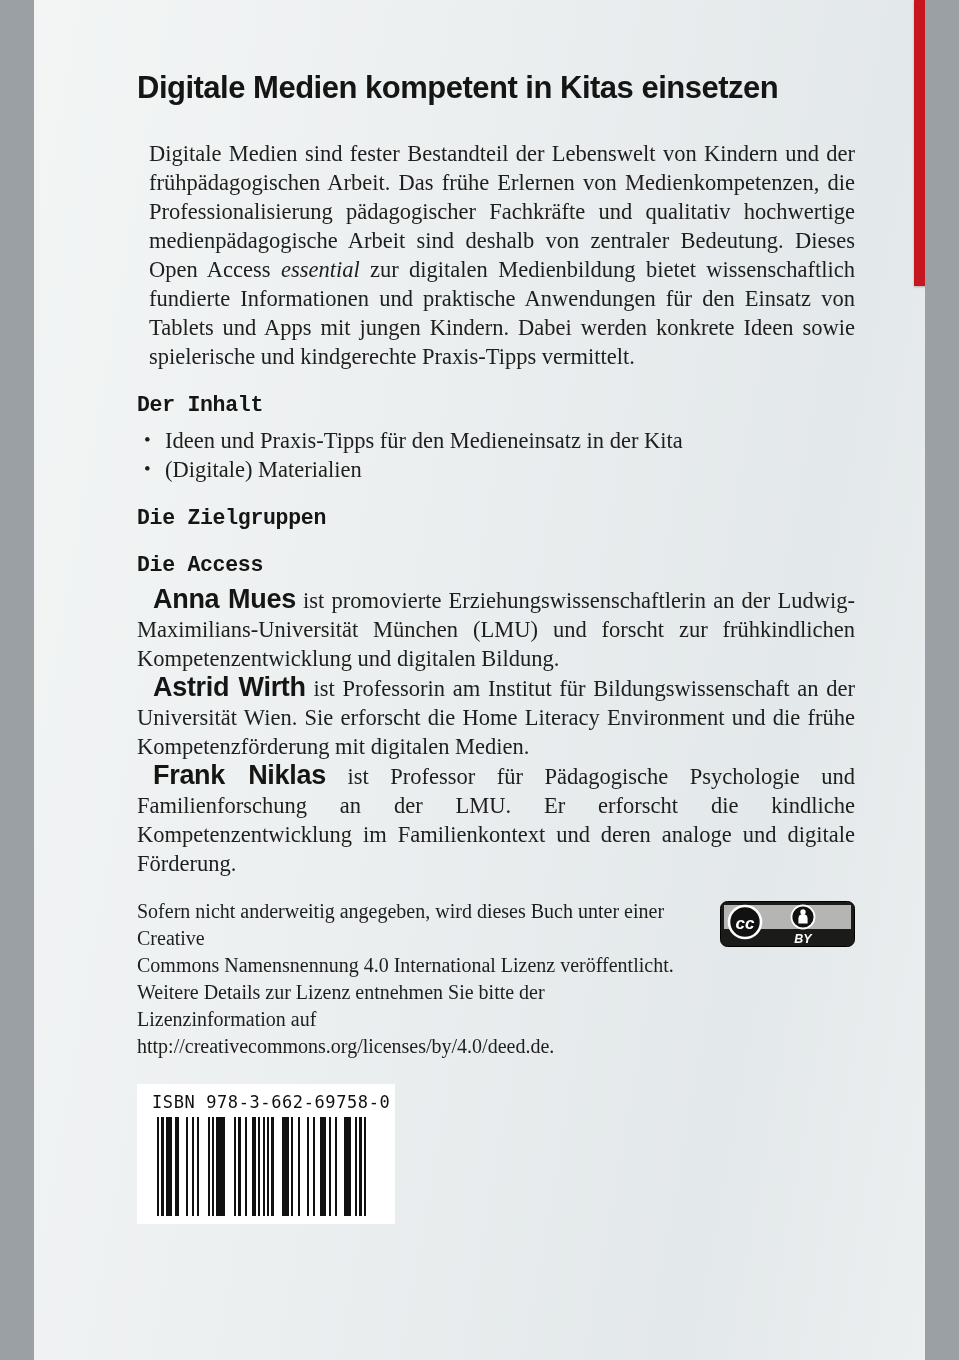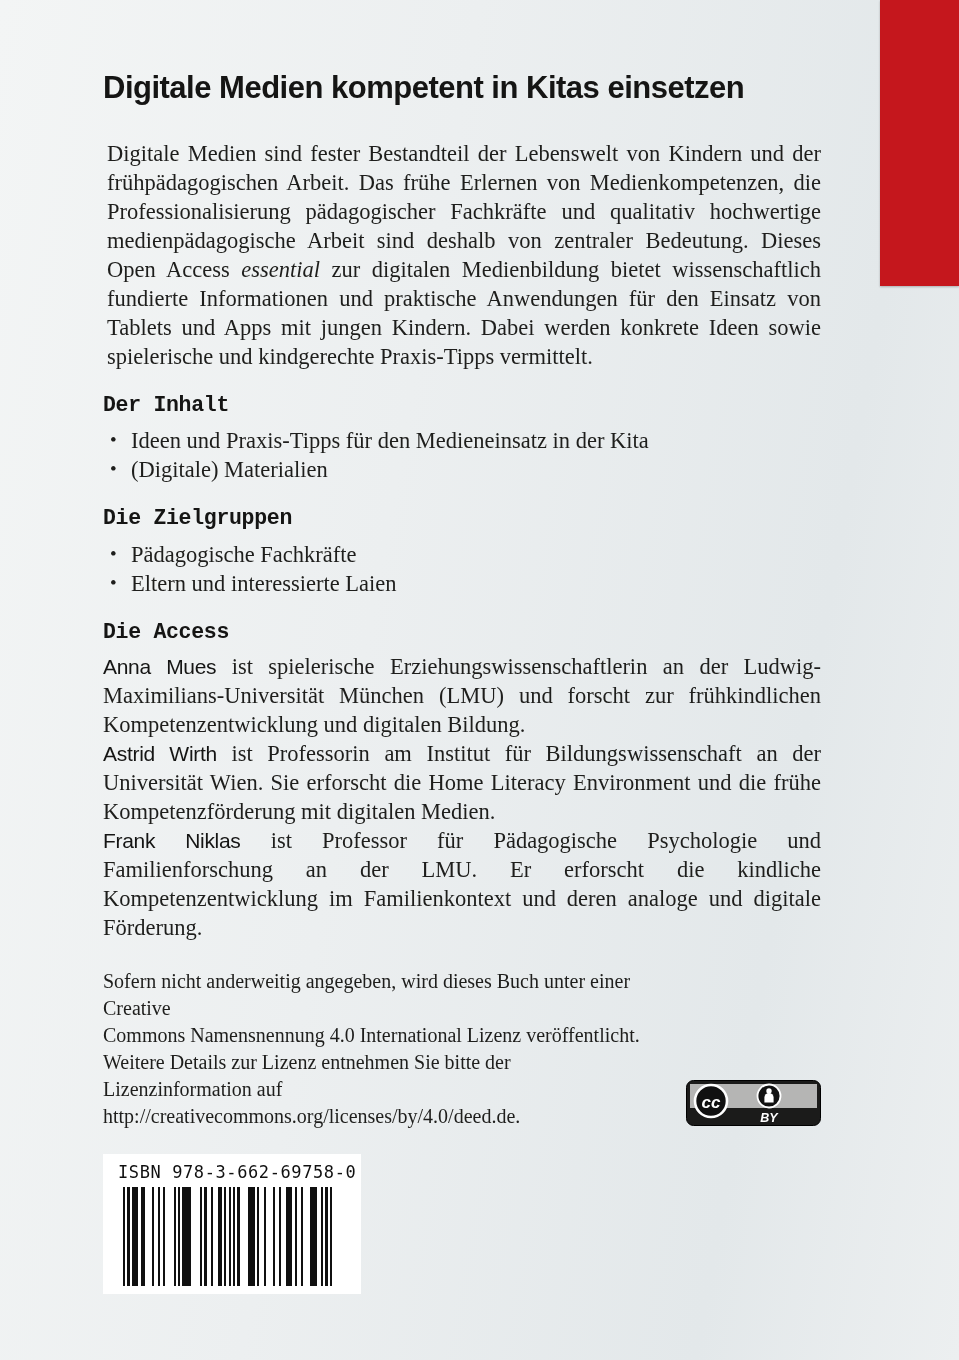--- a/index.html
+++ b/index.html
@@ -1,38 +1,38 @@
 <!DOCTYPE html>
 <html lang="de"><head>
 <meta charset="utf-8">
 <style>
   html,body{margin:0;padding:0;background:#9aa0a3;}
   .page{
     position:relative;
-    width:959px;height:1360px;
+    width:891px;height:1360px;
     margin:0 auto;
     overflow:hidden;
     background:linear-gradient(100deg,#f3f5f5 0%,#ecefF0 40%,#e3e8ea 78%,#eceff0 100%);
     color:#1e1e1c;
     font-family:"Liberation Serif", serif;
   }
   .red-bar{
     position:absolute;left:880px;top:0;width:79px;height:286px;
     background:#c5171d;
     box-shadow:0 1px 2px rgba(0,0,0,.25);
   }
   .content{position:absolute;left:103px;top:0;width:718px;}
 
   .title{
     font-family:"Liberation Sans", sans-serif;
     font-weight:bold;font-size:31px;letter-spacing:-0.5px;
     color:#151514;margin:72px 0 0 0;line-height:1.05;
   }
   .desc{
-    margin:34px 0 0 4px;
+    margin:34px 0 0 12px;
     font-size:22.5px;line-height:29px;text-align:justify;
   }
   .desc em{font-style:italic;}
 
   .sec-heading{
     font-family:Liberation Mono, monospace;
     font-weight:bold;font-size:21.5px;letter-spacing:-0.3px;
     color:#151514;margin:23px 0 0 0;line-height:1.1;
   }
   ul.blist{list-style:none;margin:9px 0 0 0;padding:0;}
@@ -41,24 +41,24 @@
     padding-left:28px;position:relative;
   }
   ul.blist li::before{
     content:"\2022";
     position:absolute;left:7px;top:-1px;font-size:19px;color:#1e1e1c;
   }
   .author-entry{margin:0;font-size:22.5px;line-height:29px;text-align:justify;}
   .authors-block{margin-top:8px;}
   .author-name{
     font-family:"Liberation Sans", sans-serif;
-    font-weight:normal;font-size:21px;letter-spacing:-0.3px;color:#151514;
+    font-weight:bold;font-size:27px;letter-spacing:-0.3px;color:#151514;margin-left:16px;
   }
 
-  .license-row{display:flex;align-items:flex-end;margin-top:26px;}
+  .license-row{display:flex;align-items:flex-start;margin-top:20px;}
   .license-text{
     width:556px;font-size:20px;line-height:27px;
     white-space:pre-line;
   }
   .cc-badge{margin-left:28px;margin-top:3px;flex:0 0 auto;font-style:italic;}
 
   .barcode-box{
     position:relative;width:258px;height:140px;
     background:#ffffff;margin-top:24px;
   }
@@ -82,28 +82,24 @@
 
     <p class="desc"><span>Digitale Medien sind fester Bestandteil der Lebenswelt von Kindern und der frühpädagogischen Arbeit. Das frühe Erlernen von Medienkompetenzen, die Professionalisierung pädagogischer Fachkräfte und qualitativ hochwertige medienpädagogische Arbeit sind deshalb von zentraler Bedeutung. Dieses Open Access </span><em>essential</em><span> zur digitalen Medienbildung bietet wissenschaftlich fundierte Informationen und praktische Anwendungen für den Einsatz von Tablets und Apps mit jungen Kindern. Dabei werden konkrete Ideen sowie spielerische und kindgerechte Praxis-Tipps vermittelt.</span></p>
 
     <h2 class="sec-heading">Der Inhalt</h2>
     <ul class="blist">
       <li>Ideen und Praxis-Tipps für den Medieneinsatz in der Kita</li>
       <li>(Digitale) Materialien</li>
     </ul>
 
     <h2 class="sec-heading">Die Zielgruppen</h2>
-    <ul class="blist">
-      <li>Pädagogische Fachkräfte</li>
-      <li>Eltern und interessierte Laien</li>
-    </ul>
 
     <h2 class="sec-heading">Die Access</h2>
     <div class="authors-block">
-      <p class="author-entry"><span class="author-name">Anna Mues</span><span> ist spielerische Erziehungswissenschaftlerin an der Ludwig-Maximilians-Universität München (LMU) und forscht zur frühkindlichen Kompetenzentwicklung und digitalen Bildung.</span></p>
+      <p class="author-entry"><span class="author-name">Anna Mues</span><span> ist promovierte Erziehungswissenschaftlerin an der Ludwig-Maximilians-Universität München (LMU) und forscht zur frühkindlichen Kompetenzentwicklung und digitalen Bildung.</span></p>
       <p class="author-entry"><span class="author-name">Astrid Wirth</span><span> ist Professorin am Institut für Bildungswissenschaft an der Universität Wien. Sie erforscht die Home Literacy Environment und die frühe Kompetenzförderung mit digitalen Medien.</span></p>
       <p class="author-entry"><span class="author-name">Frank Niklas</span><span> ist Professor für Pädagogische Psychologie und Familienforschung an der LMU. Er erforscht die kindliche Kompetenzentwicklung im Familienkontext und deren analoge und digitale Förderung.</span></p>
     </div>
 
     <div class="license-row">
       <div class="license-text">Sofern nicht anderweitig angegeben, wird dieses Buch unter einer Creative
 Commons Namensnennung 4.0 International Lizenz veröffentlicht.
 Weitere Details zur Lizenz entnehmen Sie bitte der Lizenzinformation auf
 http://creativecommons.org/licenses/by/4.0/deed.de.</div>
       <div class="cc-badge">

